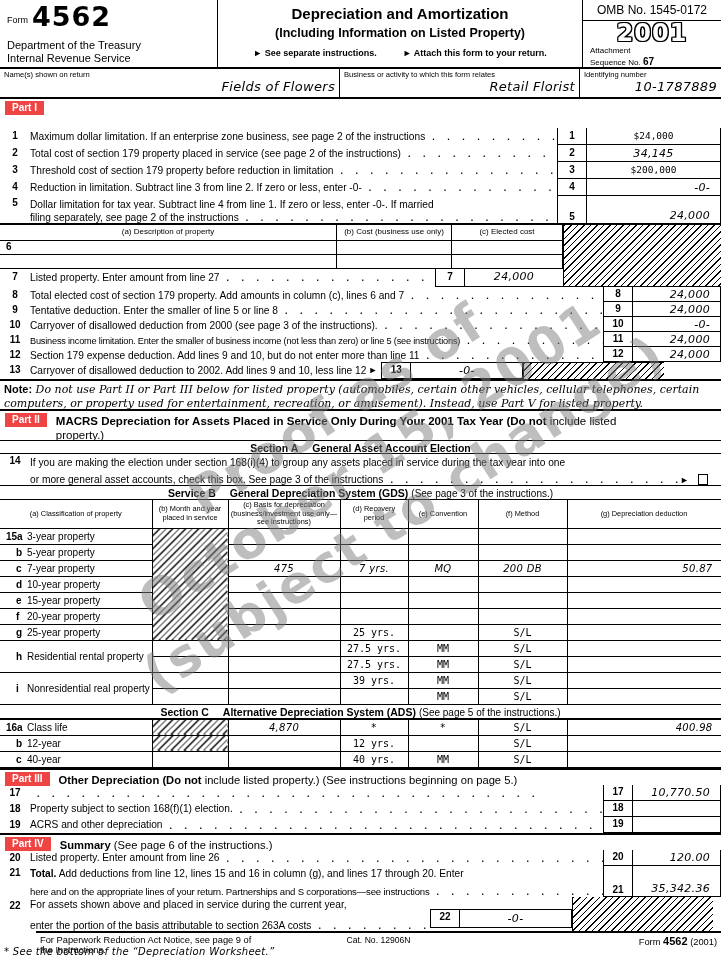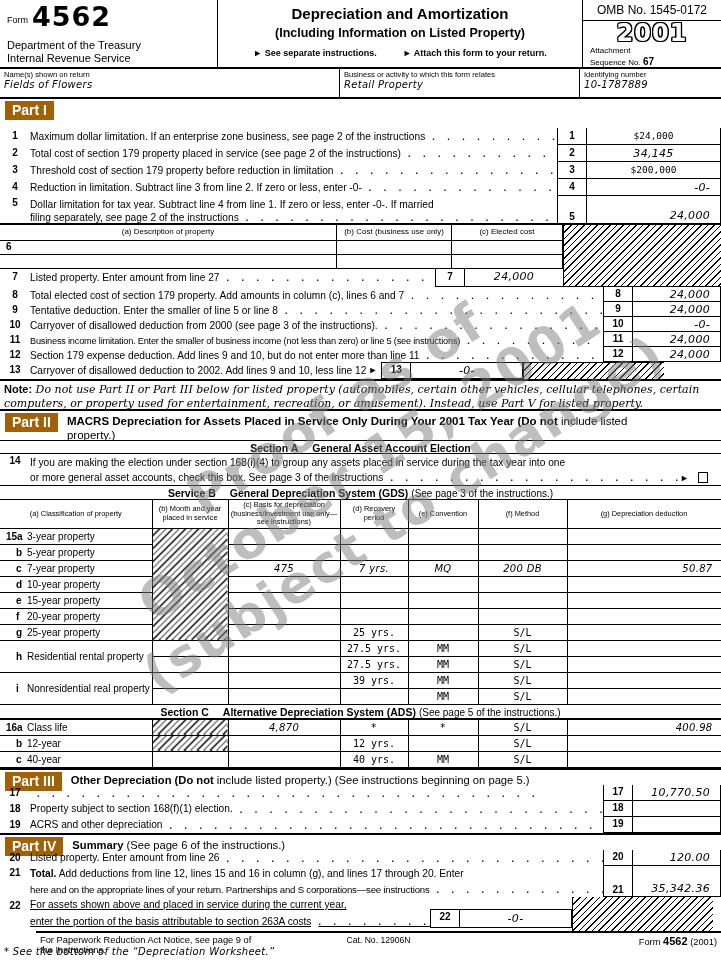--- a/index.html
+++ b/index.html
@@ -24,46 +24,46 @@
 .hdr-r{width:139px;border-left:1.5px solid #000;display:flex;flex-direction:column;text-align:center;}
 .omb{font-size:12px;padding:3px 2px;border-bottom:1px solid #000;}
 .yr{font-family:"DejaVu Sans",sans-serif;font-size:24px;font-weight:bold;letter-spacing:1px;color:#fff;line-height:1.05;
   text-shadow:-1.2px -1.2px 0 #000,1.2px -1.2px 0 #000,-1.2px 1.2px 0 #000,1.2px 1.2px 0 #000,0 -1.2px 0 #000,0 1.2px 0 #000,-1.2px 0 0 #000,1.2px 0 0 #000;}
 .att{font-size:8px;text-align:left;padding-left:7px;line-height:1.25;padding-bottom:2px;}
 .att .sn{font-size:10px;}
 
 .nrow{display:flex;height:30px;border-bottom:2.5px solid #000;}
 .ncell{border-right:1.5px solid #000;padding:1px 4px 0;font-size:7.6px;display:flex;flex-direction:column;}
 .ncell:last-child{border-right:none;}
-.nval{text-align:left;font-size:10px;}
+.nval{text-align:right;font-size:13px;}
 
 .pbar{display:flex;align-items:flex-start;gap:9px;padding:2px 0 1px 5px;}
 .bt{border-top:2.5px solid #000;}
-.badge{background:#a16207;color:#fff;font-weight:bold;font-size:14px;padding:1px 7px 2px;flex:none;white-space:nowrap;}
+.badge{background:#ef4444;color:#fff;font-weight:bold;font-size:10px;padding:1px 7px 2px;flex:none;white-space:nowrap;}
 .ptitle{font-size:11.2px;font-weight:bold;line-height:1.25;padding-top:1px;}
 .ptitle .nrm{font-weight:normal;}
 .pnote{font-size:10px;font-family:"DejaVu Serif",serif;font-style:italic;}
 .pnote .b{font-family:"Liberation Sans",sans-serif;font-style:normal;}
 
 .lr{display:flex;align-items:stretch;}
 .ln{width:30px;flex:none;font-weight:bold;font-size:10px;text-align:center;padding-top:2px;}
 .lt{font-size:10.2px;padding-top:2.5px;flex-shrink:1;overflow:hidden;white-space:nowrap;}
 .cond{font-size:9.2px;letter-spacing:-.2px;padding-top:3.5px;}
 .dots{flex:1;min-width:8px;overflow:hidden;white-space:nowrap;font-size:9px;font-weight:bold;letter-spacing:5px;padding:4px 2px 0 7px;}
 .nb{width:30px;flex:none;border-left:1.8px solid #000;border-right:1.8px solid #000;border-bottom:1.5px solid #000;
   text-align:center;font-weight:bold;font-size:10px;padding-top:2px;}
 .vb{width:134px;flex:none;border-right:1.8px solid #000;border-bottom:1.5px solid #000;padding-top:2px;}
 .nb2{width:30px;flex:none;border-left:1.8px solid #000;border-right:1.8px solid #000;border-bottom:1.5px solid #000;
   text-align:center;font-weight:bold;font-size:10px;padding-top:1px;}
 .vb2{width:88px;flex:none;border-right:1.8px solid #000;border-bottom:1.5px solid #000;padding-top:1px;}
 .ctr{text-align:center;}.rgt{text-align:right;padding-right:10px;}
 .h17{height:17px;}.h15{height:15px;}.h16{height:16px;}
 .multi .ln{padding-top:1px;}
 .stack{flex:1;min-width:0;display:flex;flex-direction:column;}
-.stack .row2{display:flex;align-items:center;flex:1;}
+.stack .row2{display:flex;align-items:flex-end;flex:1;}
 .endcol{display:flex;flex-direction:column;justify-content:flex-end;}
 
 .t6wrap{position:relative;border-top:2px solid #000;}
 .t6{width:563px;display:grid;grid-template-columns:337px 115px 111px;font-size:8px;}
 .t6 .hc{border-right:1.5px solid #000;border-bottom:1.5px solid #000;text-align:center;padding:2px 2px 1px;height:16px;}
 .t6 .dc{border-right:1.5px solid #000;border-bottom:1.3px solid #000;height:14px;}
 .t6 .n6{font-weight:bold;font-size:10px;padding-left:6px;text-align:left;}
 .h6{position:absolute;top:0;right:0;width:158px;height:100%;border-left:1.8px solid #000;border-bottom:1.5px solid #000;}
 .lr7{width:563px;height:18px;}
 .nb7{width:30px;flex:none;border-left:1.8px solid #000;border-right:1.8px solid #000;border-bottom:1.5px solid #000;text-align:center;font-weight:bold;font-size:10px;padding-top:2px;}
@@ -151,21 +151,21 @@
     </div>
   </div>
 
   <div class="nrow">
     <div class="ncell" style="width:340px;">
       <span>Name(s) shown on return</span>
       <span class="nval hand">Fields of Flowers</span>
     </div>
     <div class="ncell" style="width:240px;">
       <span>Business or activity to which this form relates</span>
-      <span class="nval hand">Retail Property</span>
+      <span class="nval hand">Retail Florist</span>
     </div>
     <div class="ncell" style="flex:1;">
       <span>Identifying number</span>
       <span class="nval hand">10-1787889</span>
     </div>
   </div>
 
   <div class="pbar" style="height:29px;">
     <span class="badge">Part I</span>
   </div>
@@ -512,21 +512,21 @@
       <div class="row2">
         <span class="lt cond" style="font-size:9.6px;">here and on the appropriate lines of your return. Partnerships and S corporations—see instructions</span>
         <span class="dots">. . . . . . . . . . . . . . . . . . . . . . . . . . . . . . . . . .</span>
       </div>
     </div>
     <span class="nb2 endcol" style="justify-content:flex-end;padding-bottom:1px;">21</span>
     <span class="vb2 hand rgt endcol" style="padding-bottom:1px;">35,342.36</span>
   </div>
   <div class="v22w">
     <span class="ln" style="padding-top:3px;">22</span>
-    <div class="stack" style="max-width:400px;text-decoration:underline;">
+    <div class="stack" style="max-width:400px;">
       <span class="lt">For assets shown above and placed in service during the current year,</span>
       <div class="row2">
         <span class="lt">enter the portion of the basis attributable to section 263A costs</span>
         <span class="dots">. . . . . . . . . . . . . . . . . . . . . . . . . . . . . . . . . .</span>
       </div>
     </div>
     <span class="nb22">22</span>
     <span class="v22 hand ctr">-0-</span>
     <span class="h22 hatch"></span>
   </div>

